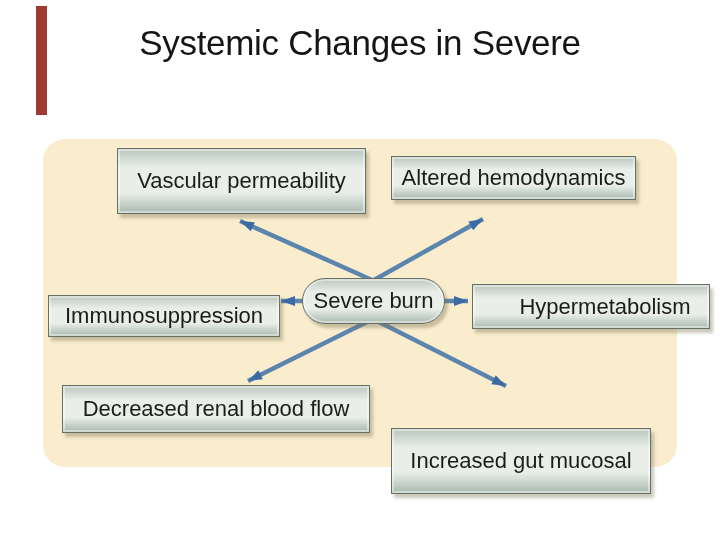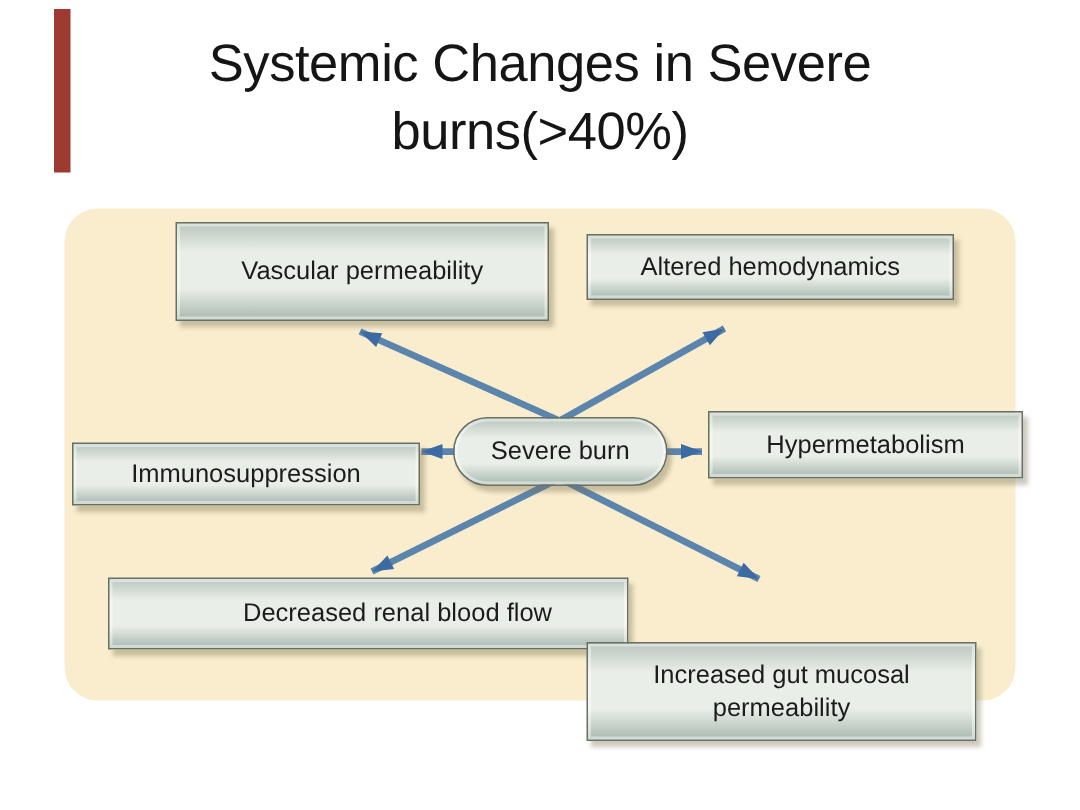--- a/index.html
+++ b/index.html
@@ -21,41 +21,40 @@
     position:absolute;left:43px;top:139px;width:634px;height:328px;
     background:#f9edce;border-radius:22px;
   }
   .arrow-layer{
     position:absolute;left:0;top:0;width:720px;height:540px;
     pointer-events:none;
   }
   .node{
     position:absolute;
     display:flex;flex-direction:column;justify-content:center;align-items:center;
-    text-align:center;color:#1c1c1c;font-size:17px;line-height:22px;
+    text-align:center;color:#1c1c1c;font-size:22px;line-height:22px;
     background:linear-gradient(180deg,#b9c6be 0%,#e9eee8 30%,#e9eee8 68%,#a9b9b0 100%);
     border:1px solid #667064;
     box-shadow:3px 4px 3px rgba(120,110,80,0.38), inset 0 0 0 2px rgba(255,255,255,0.45);
   }
   .node-vascular {left:117px;top:148px;width:247px;height:64px;}
   .node-altered  {left:391px;top:156px;width:243px;height:42px;}
   .node-immuno   {left:48px; top:295px;width:230px;height:40px;}
   .node-severe   {left:302px;top:278px;width:141px;height:44px;border-radius:23px;}
-  .node-hyper    {left:472px;top:274px;width:208px;height:43px;}
-  .node-renal    {left:72px; top:385px;width:306px;height:46px;padding-left:39px;}
+  .node-hyper    {left:472px;top:284px;width:208px;height:43px;padding-left:28px;}
+  .node-renal    {left:62px; top:385px;width:306px;height:46px;}
   .node-gut      {left:391px;top:388px;width:258px;height:64px;margin-top:40px;}
 </style>
 </head>
 <body>
 
 <div class="accent-bar"></div>
 
 <div class="title">
   <div>Systemic Changes in Severe</div>
-  <div>burns(&gt;40%)</div>
 </div>
 
 <div class="panel"></div>
 
 <svg class="arrow-layer" width="720" height="540" viewBox="0 0 720 540">
   <defs>
     <marker id="ah" markerUnits="userSpaceOnUse" markerWidth="16" markerHeight="12" refX="15" refY="6" orient="auto">
       <path d="M1,1 L15,6 L1,11 Z" fill="#3c6ba3"></path>
     </marker>
   </defs>
@@ -88,14 +87,13 @@
 <div class="node node-hyper">
   <div>Hypermetabolism</div>
 </div>
 
 <div class="node node-renal">
   <div>Decreased renal blood flow</div>
 </div>
 
 <div class="node node-gut">
   <div>Increased gut mucosal</div>
-  <div>permeability</div>
 </div>
 
 </body></html>

